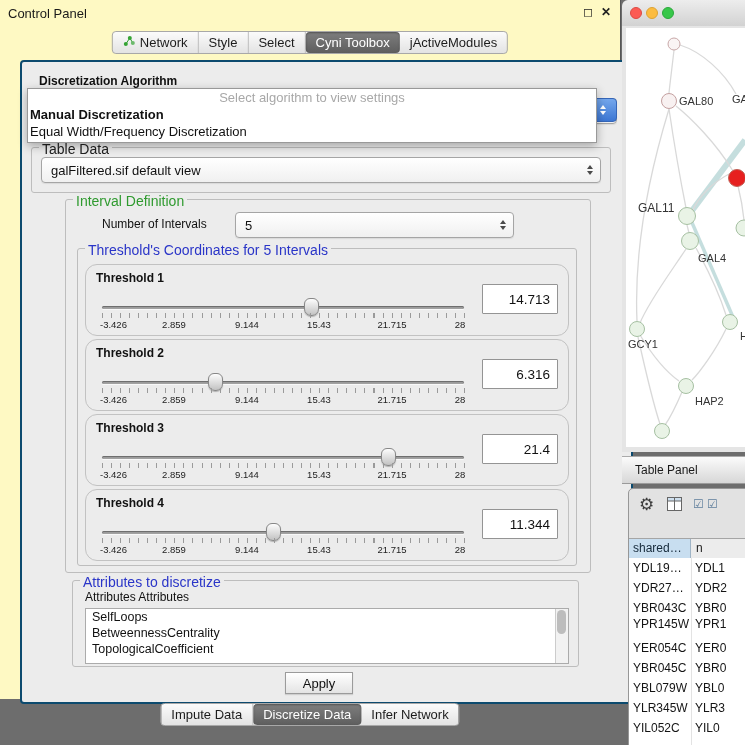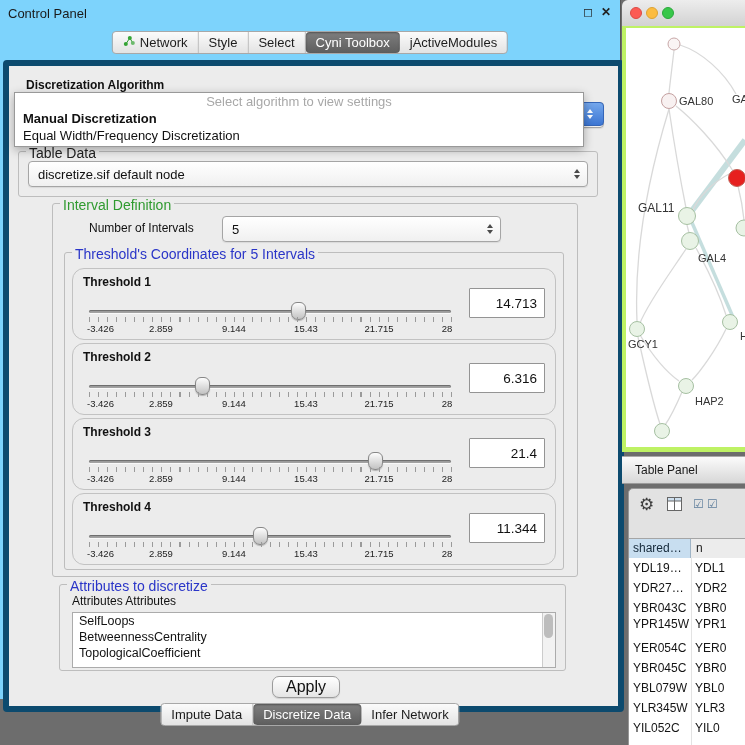--- a/index.html
+++ b/index.html
@@ -1,65 +1,65 @@
 <!DOCTYPE html>
 <html><head>
 <meta charset="utf-8">
 <style>
   html,body{margin:0;padding:0}
   body{width:745px;height:745px;overflow:hidden;font-family:"Liberation Sans",sans-serif;background:#6d6d6d}
   #root{position:relative;width:745px;height:745px;background:#6d6d6d;overflow:hidden}
   
-  .cp{position:absolute;left:0;top:0;width:620px;height:699px;background:#7dd3fc;border-right:1px solid #565656}
+  .cp{position:absolute;left:0;top:0;width:620px;height:699px;background:#fef9c3;border-right:1px solid #565656}
   .cp-title{position:absolute;left:8px;top:6px;font-size:13px;color:#1a1a1a}
   .wicon{position:absolute;top:5px;font-size:12px;color:#222}
   .tabs{position:absolute;left:50%;transform:translateX(-50%);display:flex;border:1px solid #a8a8a8;border-radius:4px;background:linear-gradient(#fbfbfb,#e3e3e3);font-size:13px;color:#1c1c1c;white-space:nowrap;z-index:5}
   .tab{display:flex;align-items:center;gap:4px;padding:3px 10px;border-right:1px solid #bdbdbd}
   .tab:last-child{border-right:0}
   .tab.sel{background:linear-gradient(#7e7e7e,#5e5e5e);color:#fff;border-radius:4px;border-right:0;box-shadow:inset 0 1px 2px rgba(0,0,0,.35)}
-  .panel{position:absolute;left:3px;top:60px;width:609px;height:640px;background:#ececec;border:6px solid #0c4a6e;border-radius:4px}
+  .panel{position:absolute;left:20px;top:60px;width:609px;height:640px;background:#ececec;border:2px solid #0c4a6e;border-radius:4px}
   .algo-title{position:absolute;left:17px;top:12px;font-size:12px;font-weight:bold;color:#111}
   .group{position:absolute;border:1px solid #bdbdbd;border-radius:3px}
   .gtitle{position:absolute;font-size:14px;color:#222;background:#ececec;padding:0 3px;white-space:nowrap;z-index:2}
   .gtitle.green{color:#2f9a2f}
   .gtitle.blue{color:#2a35c8}
   .blabel{position:absolute;font-size:12px;font-weight:normal;color:#111;white-space:nowrap}
   .combo{position:absolute;background:linear-gradient(#ffffff,#f0f0f0);border:1px solid #a5a5a5;border-radius:4px;box-shadow:0 1px 1px rgba(0,0,0,.08)}
   .ctxt{position:absolute;left:9px;top:50%;transform:translateY(-50%);font-size:13px;color:#111;white-space:nowrap}
   .stepper{position:absolute;right:7px;top:50%;transform:translateY(-50%);display:flex;flex-direction:column;align-items:center;gap:2px}
   .tri-up{width:0;height:0;border-left:3.5px solid transparent;border-right:3.5px solid transparent;border-bottom:4.5px solid #4a4a4a}
   .tri-down{width:0;height:0;border-left:3.5px solid transparent;border-right:3.5px solid transparent;border-top:4.5px solid #4a4a4a}
   .bluecap{position:absolute;right:-1px;top:-1px;width:28px;height:24px;border-radius:0 4px 4px 0;background:linear-gradient(#74a7ec,#3c76d3);border:1px solid #3566b8;box-sizing:border-box;display:flex;flex-direction:column;align-items:center;justify-content:center;gap:2px}
   .bluecap .tri-up{border-bottom-color:#fff}
   .bluecap .tri-down{border-top-color:#fff}
   .popup{position:absolute;left:5px;top:26px;width:568px;height:53px;background:#fff;border:1px solid #999;box-shadow:0 3px 9px rgba(0,0,0,.3);z-index:20}
   .p-prompt{height:17px;line-height:17px;text-align:center;color:#a8a8a8;font-size:13px}
-  .p-item{height:17px;line-height:17px;padding-left:8px;font-size:13px;color:#111}
+  .p-item{height:17px;line-height:17px;padding-left:2px;font-size:13px;color:#111}
   .p-item.bold{font-weight:bold}
   .tbox{position:absolute;width:482px;height:70px;border:1px solid #c2c2c2;border-radius:12px}
   .tlabel{position:absolute;left:10px;top:6px;font-size:12px;font-weight:bold;color:#111}
   .track{position:absolute;left:16px;top:41px;width:362px;height:3px;background:#a2a2a2;border-radius:2px;box-shadow:inset 0 1px 1px rgba(0,0,0,.35),0 1px 0 rgba(255,255,255,.7)}
   .thumb{position:absolute;top:33px;width:13px;height:16px;background:linear-gradient(#fdfdfd,#c2c2c2);border:1px solid #878787;border-radius:6px 6px 7px 7px;box-shadow:0 1px 1px rgba(0,0,0,.25)}
   .ticks{position:absolute;left:16px;top:48px;width:363px;height:5px;background:repeating-linear-gradient(90deg,#9a9a9a 0,#9a9a9a 1px,transparent 1px,transparent 9.05px)}
   .ticklab{position:absolute;top:54px;font-size:9.5px;color:#222;transform:translateX(-50%);white-space:nowrap}
   .ticklab.first{transform:none}
   .vfield{position:absolute;left:396px;top:19px;width:76px;height:30px;border:1px solid #949494;background:#fff;font-family:inherit;font-size:13.5px;color:#111;text-align:right;padding:0 7px 0 0;box-sizing:border-box;border-radius:1px}
   .listbox{position:absolute;left:63px;top:546px;width:482px;height:54px;background:#fff;border:1px solid #ababab;overflow:hidden}
   .litem{height:16px;line-height:16px;padding-left:6px;font-size:12.5px;color:#111}
   .sbar{position:absolute;right:0;top:0;width:12px;height:100%;background:#f2f2f2;border-left:1px solid #ccc}
   .sthumb{position:absolute;left:1px;top:1px;width:9px;height:24px;background:#bdbdbd;border-radius:5px}
-  .applybtn{position:absolute;left:263px;top:610px;width:68px;height:22px;background:linear-gradient(#fff,#e4e4e4);border:1px solid #9b9b9b;border-radius:7px;font-family:inherit;font-size:16px;color:#111;box-shadow:0 1px 1px rgba(0,0,0,.12)}
+  .applybtn{position:absolute;left:263px;top:610px;width:68px;height:22px;background:linear-gradient(#fff,#e4e4e4);border:1px solid #9b9b9b;border-radius:0;font-family:inherit;font-size:13px;color:#111;box-shadow:0 1px 1px rgba(0,0,0,.12)}
   
   .nvwin{position:absolute;left:622px;top:0;width:123px;height:452px}
   .nv-titlebar{position:absolute;left:0;top:0;right:0;height:26px;background:linear-gradient(#ededed,#d2d2d2);border-bottom:1px solid #9f9f9f;border-top-left-radius:6px}
   .tl{position:absolute;top:7px;width:12px;height:12px;border-radius:50%;box-sizing:border-box}
   .tl.red{left:8px;background:#fc5b54;border:1px solid #dd4a43}
   .tl.yellow{left:24px;background:#fcbc40;border:1px solid #dda334}
   .tl.green{left:40px;background:#38c74a;border:1px solid #2ba93c}
-  .nv-frame{position:absolute;left:0;top:26px;right:0;bottom:0;background:#bef264}
+  .nv-frame{position:absolute;left:0;top:26px;right:0;bottom:0;background:#e5e5e5}
   .nv-canvas{position:absolute;left:4px;top:2px;right:0;bottom:5px;background:#fff;overflow:hidden}
   
   .tp-bar{position:absolute;left:622px;top:456px;width:123px;height:26px;background:linear-gradient(#fbfbfb,#d7d7d7);border-top:1px solid #aaa;border-bottom:1px solid #9a9a9a;font-size:12px;color:#1a1a1a}
   .tp-bar span{position:absolute;left:13px;top:6px}
   .tpwin{position:absolute;left:628px;top:488px;width:117px;height:257px;background:#e2e2e2;border:1px solid #979797;border-radius:5px 0 0 0;overflow:hidden}
   .gear{position:absolute;left:10px;top:5px;font-size:17px;color:#3d3d3d}
   .colicon{position:absolute;left:38px;top:8px}
   .chk{position:absolute;top:8px;font-size:12px;color:#5f7f9c}
   .tp-header{position:absolute;left:0;top:49px;right:0;height:19px;border-top:1px solid #a5a5a5;border-bottom:1px solid #9e9e9e;background:#ececec}
   .th1{position:absolute;left:0;top:0;width:62px;height:19px;line-height:19px;padding-left:4px;box-sizing:border-box;font-size:12px;color:#15293a;background:#c8def0;border-right:1px solid #9fb4c6;overflow:hidden;white-space:nowrap}
@@ -117,21 +117,21 @@
       </div>
       <div class="popup">
         <div class="p-prompt">Select algorithm to view settings</div>
         <div class="p-item bold">Manual Discretization</div>
         <div class="p-item">Equal Width/Frequency Discretization</div>
       </div>
 
       <div class="group" style="left:9px;top:85px;width:578px;height:44px"></div>
       <span class="gtitle" style="left:17px;top:79px">Table Data</span>
       <div class="combo" style="left:19px;top:95px;width:558px;height:24px">
-        <span class="ctxt">discretize.sif default node</span>
+        <span class="ctxt">galFiltered.sif default view</span>
         <span class="stepper">
             <span class="tri-up"></span>
             <span class="tri-down"></span>
           </span>
       </div>
 
       <div class="group" style="left:43px;top:137px;width:524px;height:372px"></div>
       <span class="gtitle green" style="left:51px;top:131px">Interval Definition</span>
       <span class="blabel" style="left:80px;top:155px">Number of Intervals</span>
       <div class="combo" style="left:213px;top:150px;width:277px;height:24px">

